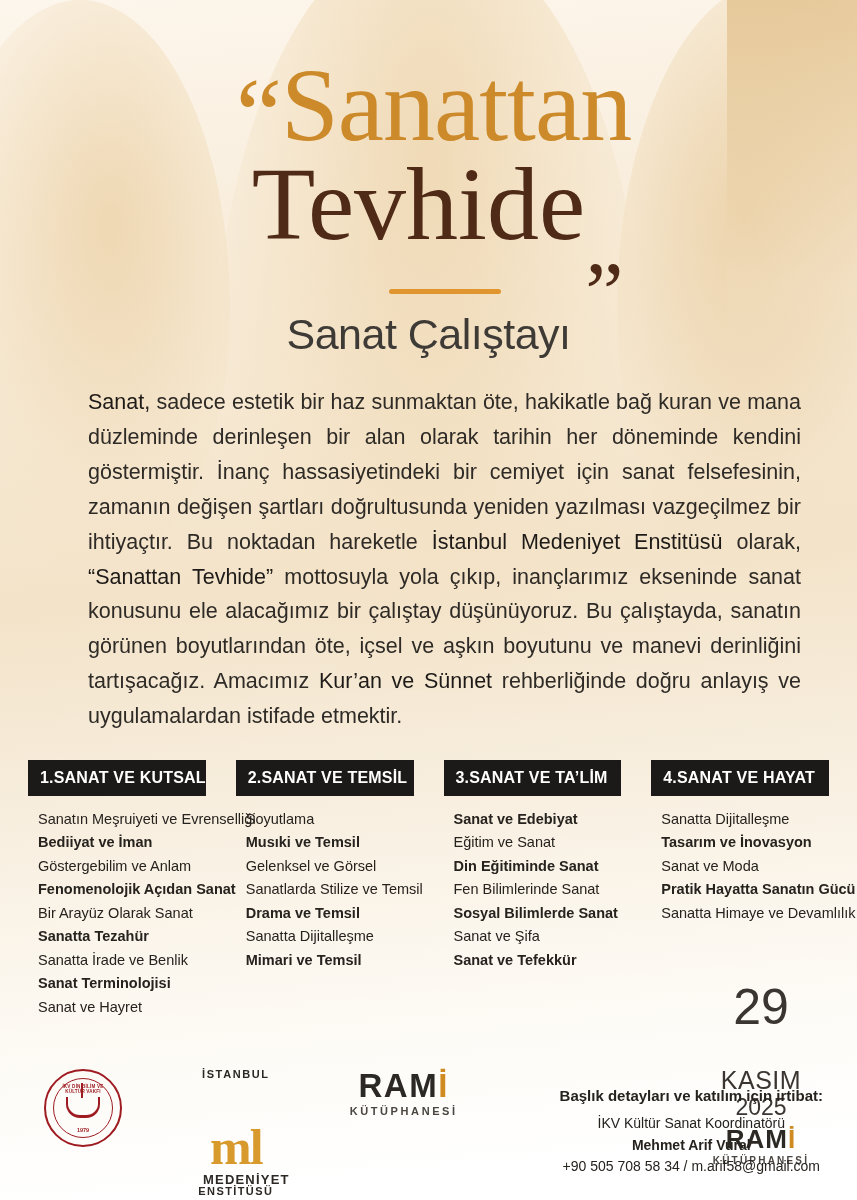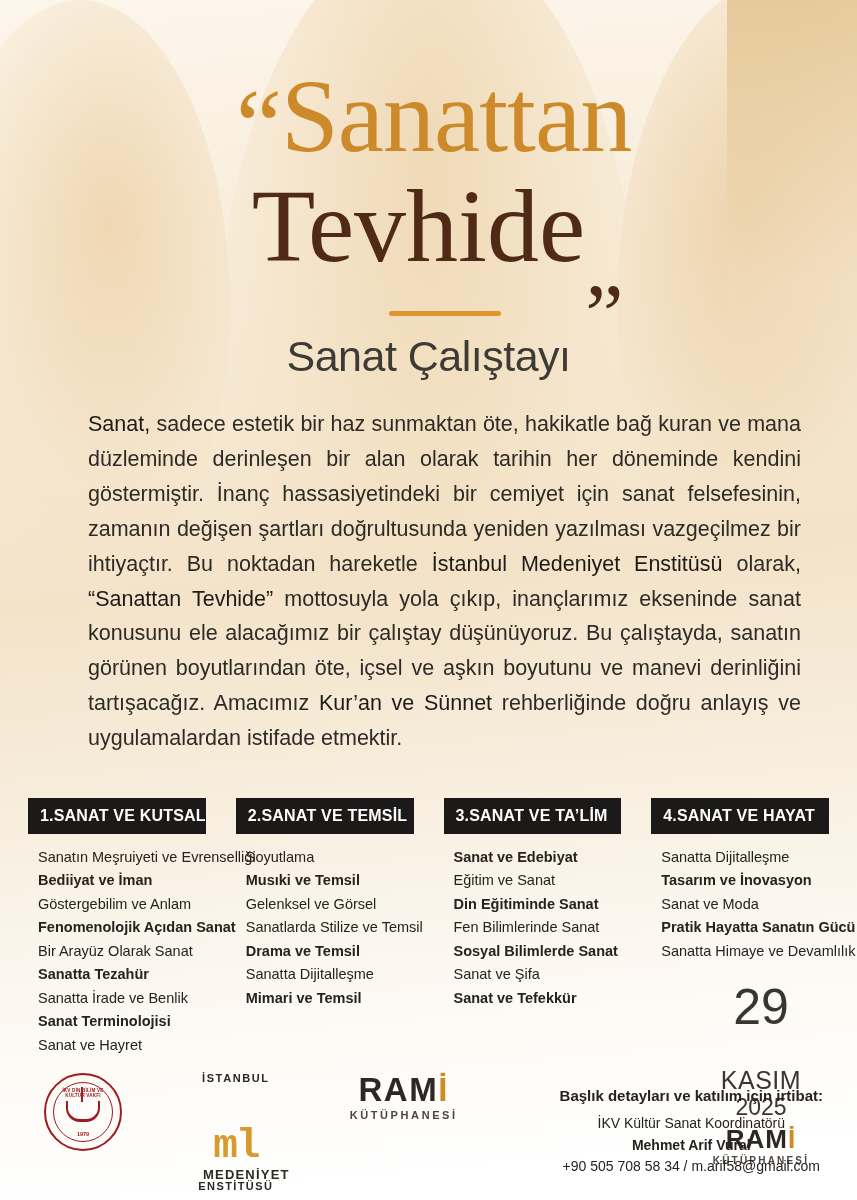--- a/index.html
+++ b/index.html
@@ -65,21 +65,21 @@
     text-align: center;
     padding-top: 52px;
   }
   .title-1 {
     position: relative;
     font-family: "Liberation Serif", serif;
     font-size: 104px;
     line-height: 0.95;
     color: #cc8a2a;
     letter-spacing: -1px;
-    margin: 15px;
+    margin: 4px;
     padding-left: 10px;
   }
   .title-1 .quote {
     font-size: 104px;
     vertical-align: -10px;
   }
   .title-2 {
     position: relative;
     font-family: "Liberation Serif", serif;
     font-size: 104px;
@@ -174,21 +174,21 @@
     letter-spacing: 2.2px;
     color: #4a4540;
     font-weight: bold;
   }
 
   
   .columns {
     position: relative;
     display: flex;
     gap: 30px;
-    margin: 42px 28px 0 28px;
+    margin: 26px 28px 0 28px;
   }
   .col {
     flex: 1 1 0;
     min-width: 0;
   }
   .col-head {
     background: #1c1a18;
     color: #ffffff;
     font-size: 16px;
     font-weight: bold;
@@ -292,22 +292,22 @@
     line-height: 1;
   }
   .med-top {
     font-size: 11px;
     letter-spacing: 1.6px;
     color: #2c2925;
     font-weight: bold;
     margin-bottom: 2px;
   }
   .med-mark {
-    font-family: Liberation Mono, monospace;
-    font-size: 41px;
+    font-family: Liberation Serif, serif;
+    font-size: 50px;
     color: #d89a2c;
     font-weight: bold;
     letter-spacing: -2px;
     line-height: 0.92;
     margin-top: 44px;
   }
   .med-bottom1 {
     font-size: 13px;
     letter-spacing: 1.2px;
     color: #2c2925;

